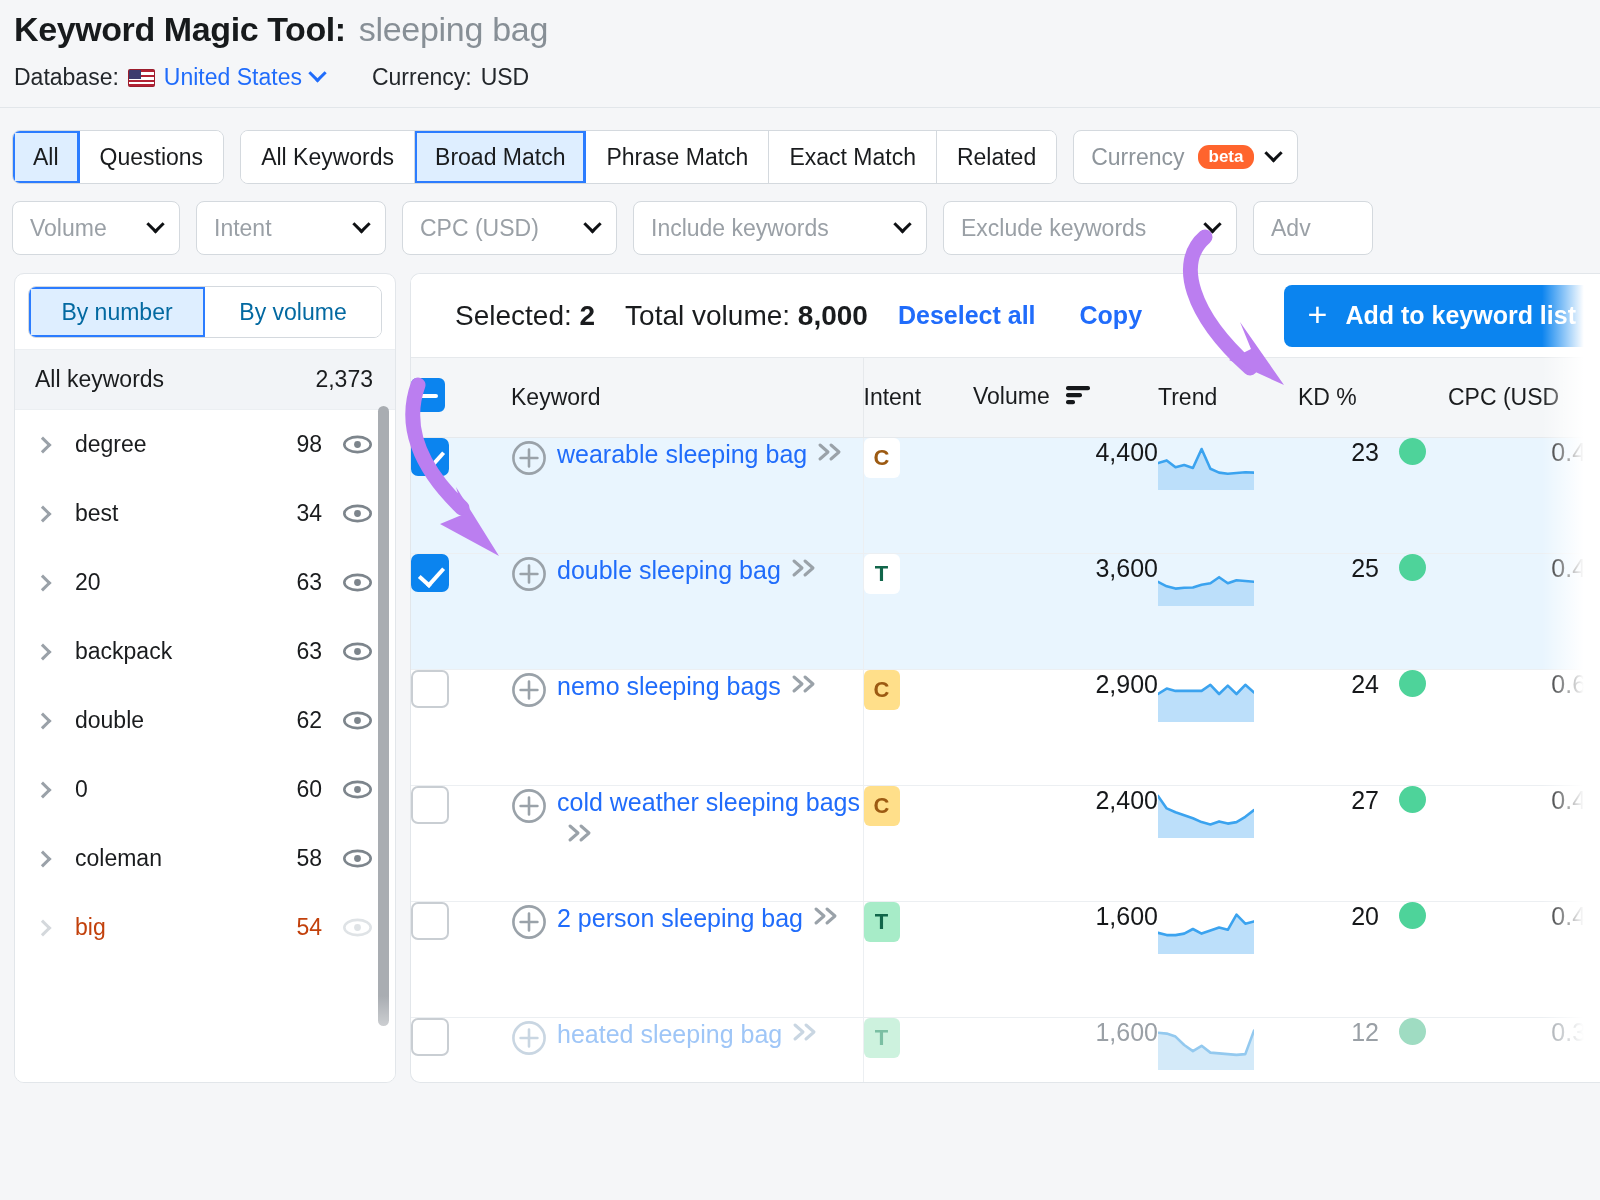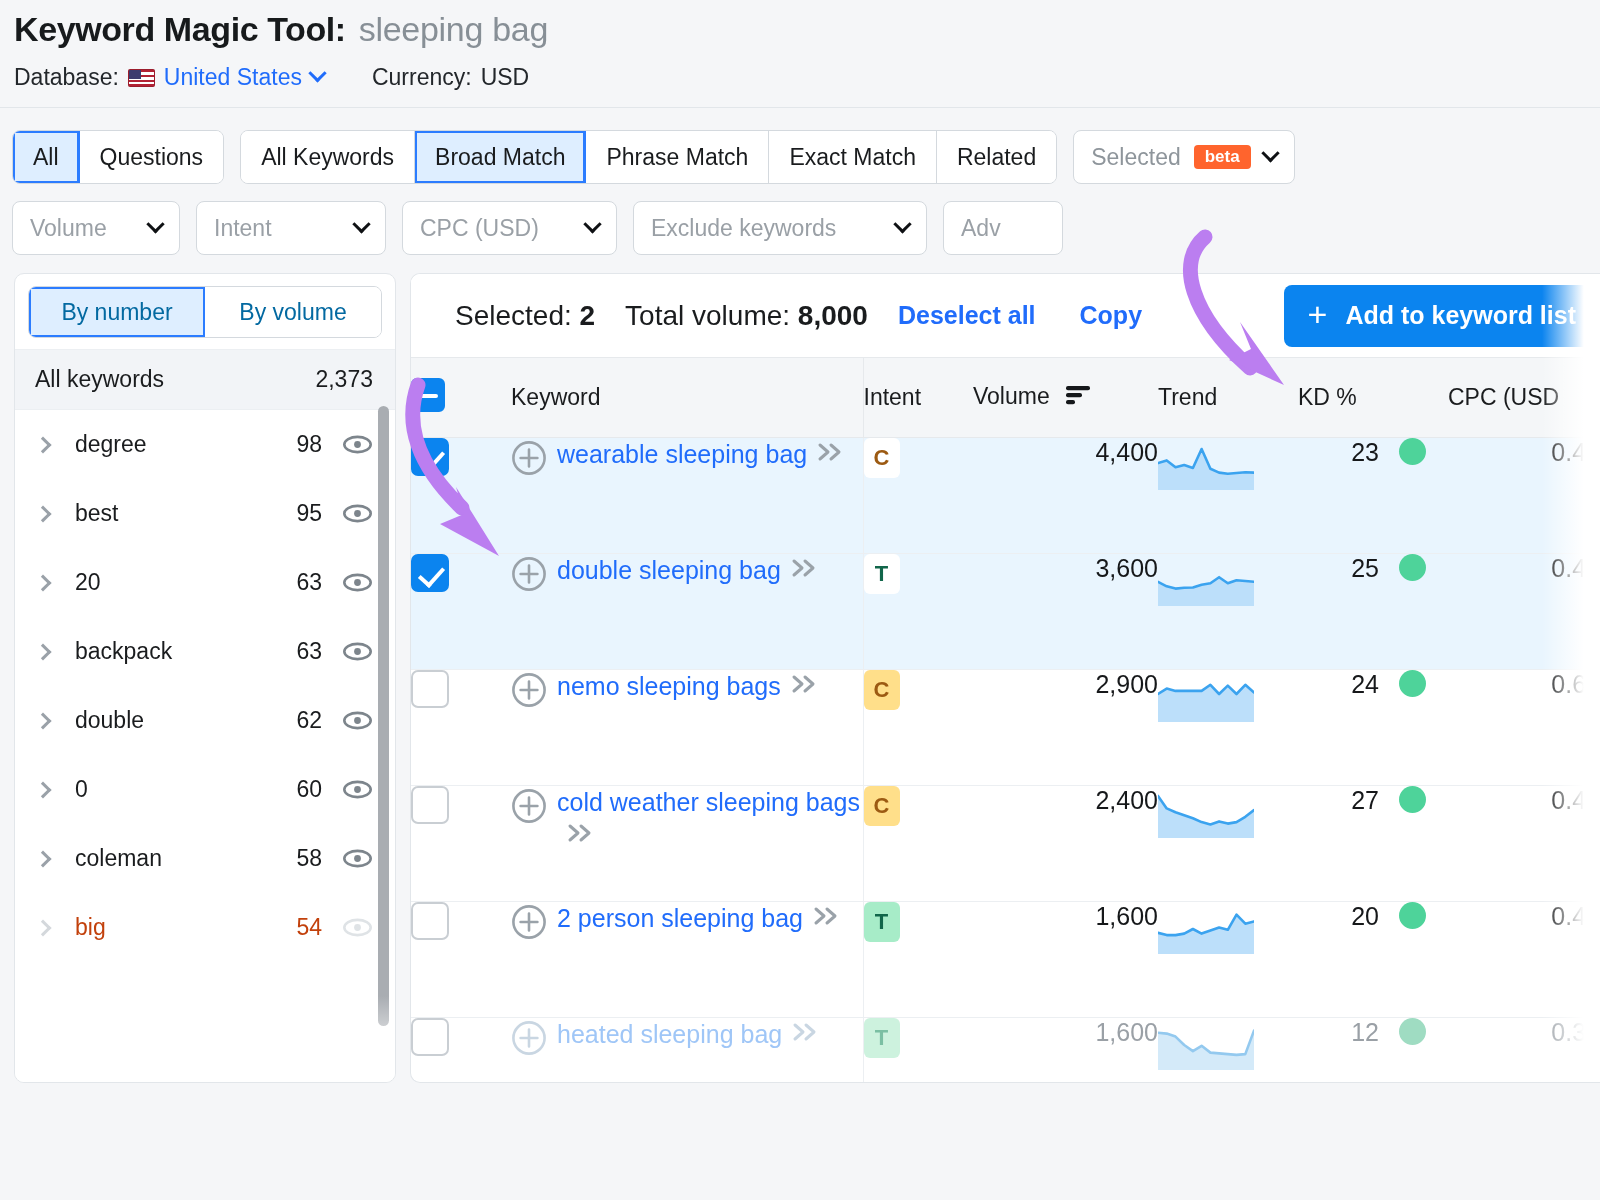--- a/index.html
+++ b/index.html
@@ -58,21 +58,21 @@
     background:#deeeff; box-shadow: inset 0 0 0 2px #2b7cff; border-right-color:#2b7cff;
     position:relative; z-index:2;
   }
   .pill-btn {
     display:flex; align-items:center; gap:13px; height:54px; padding:0 17px;
     background:#fff; border:1px solid #d4d9de; border-radius:8px;
     font-size:23px; color:#8e959b; cursor:pointer; white-space:nowrap;
   }
   .beta-badge {
     background:#ff642d; color:#fff; font-size:17px; font-weight:700;
-    border-radius:4px; padding:3px 11px 4px 11px; line-height:1;
+    border-radius:11px; padding:3px 11px 4px 11px; line-height:1;
   }
 
   .filter-row-2 { display:flex; align-items:center; gap:16px; margin-top:17px; }
   .fpill {
     display:flex; align-items:center; justify-content:space-between; gap:16px;
     height:54px; padding:0 17px; background:#fff;
     border:1px solid #d4d9de; border-radius:8px;
     font-size:23px; color:#9aa0a6; cursor:pointer; white-space:nowrap;
   }
   .fpill.active {
@@ -282,21 +282,21 @@
 
     <div class="seg">
       <div class="seg-btn">All Keywords</div>
       <div class="seg-btn active">Broad Match</div>
       <div class="seg-btn">Phrase Match</div>
       <div class="seg-btn">Exact Match</div>
       <div class="seg-btn">Related</div>
     </div>
 
     <div class="pill-btn">
-      <span>Selected</span>
+      <span>Currency</span>
       <span class="beta-badge">beta</span>
       <span class="chev chev-dark"></span>
     </div>
   </div>
 
   <div class="filter-row-2">
 
     <div class="fpill" style="width:168px;">
       <span>Volume</span>
       <span class="chev chev-dark"></span>
@@ -306,20 +306,24 @@
     <div class="fpill" style="width:190px;">
       <span>Intent</span>
       <span class="chev chev-dark"></span>
     </div>
 
     <div class="fpill" style="width:215px;">
       <span>CPC (USD)</span>
       <span class="chev chev-dark"></span>
     </div>
 
+    <div class="fpill" style="width:294px;">
+      <span>Include keywords</span>
+      <span class="chev chev-dark"></span>
+    </div>
 
     <div class="fpill" style="width:294px;">
       <span>Exclude keywords</span>
       <span class="chev chev-dark"></span>
     </div>
 
     <div class="fpill" style="width:120px;">
       <span>Adv</span>
     </div>
   </div>
@@ -349,21 +353,21 @@
           <span class="eye" style="color:#7d858c"><svg width="31" height="31" viewBox="0 0 31 31">
               <ellipse cx="15.5" cy="15.5" rx="13.2" ry="7.6" fill="none" stroke="currentColor" stroke-width="2.6"></ellipse>
               <circle cx="15.5" cy="15.5" r="3.4" fill="currentColor"></circle>
             </svg></span>
         </div>
         <div class="side-item">
           <span class="side-caret">
             <i></i>
           </span>
           <span class="side-name">best</span>
-          <span class="side-count">95</span>
+          <span class="side-count">34</span>
           <span class="eye" style="color:#7d858c"><svg width="31" height="31" viewBox="0 0 31 31">
               <ellipse cx="15.5" cy="15.5" rx="13.2" ry="7.6" fill="none" stroke="currentColor" stroke-width="2.6"></ellipse>
               <circle cx="15.5" cy="15.5" r="3.4" fill="currentColor"></circle>
             </svg></span>
         </div>
         <div class="side-item">
           <span class="side-caret">
             <i></i>
           </span>
           <span class="side-name">20</span>

